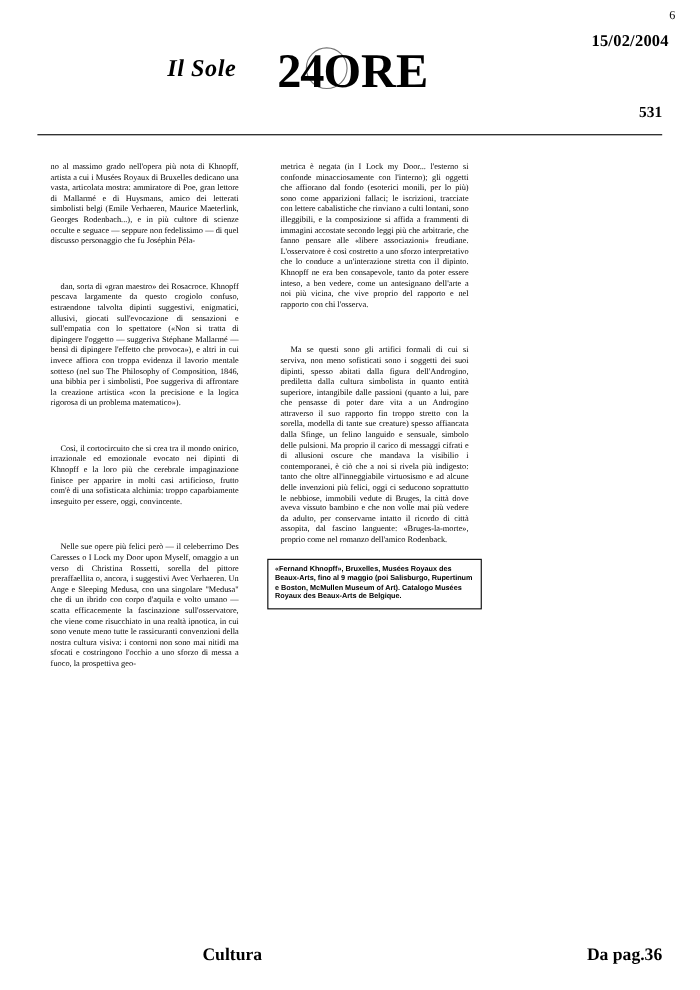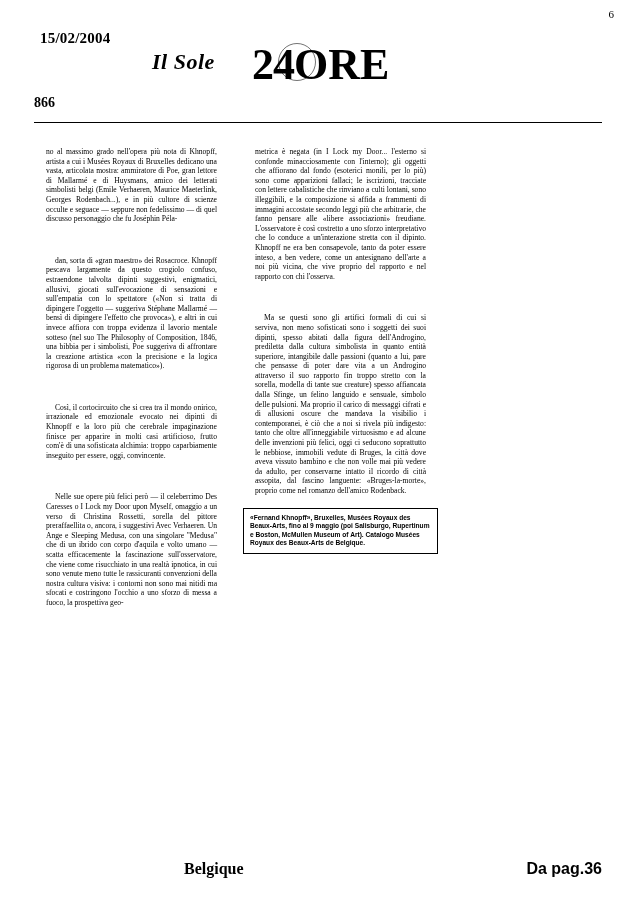--- a/index.html
+++ b/index.html
@@ -23,21 +23,21 @@
   }
   .page-number {
     position: absolute;
     top: 8px;
     right: 22px;
     font-family: "Liberation Serif", serif;
     font-size: 11px;
   }
   .masthead {
     position: relative;
-    text-align: left;
+    text-align: right;
     margin-top: 20px;
     height: 86px;
   }
   .issue-date {
     font-family: "Liberation Serif", serif;
     font-weight: bold;
     font-size: 15px;
     letter-spacing: 0.2px;
     position: relative;
     top: 0px;
@@ -136,41 +136,41 @@
     justify-content: space-between;
     align-items: flex-end;
   }
   .footer-left {
     font-family: "Liberation Serif", serif;
     font-weight: bold;
     font-size: 16px;
     margin-left: 150px;
   }
   .footer-right {
-    font-family: Liberation Sans, sans-serif;
+    font-family: Liberation Serif, serif;
     font-weight: bold;
     font-size: 16px;
     margin-top: 37px;
   }
 </style>
 </head>
 <body>
 
 <div class="page">
 
   <div class="page-number">6</div>
 
   <div class="masthead">
     <div class="issue-date">15/02/2004</div>
     <div class="logo-row">
       <div class="logo-ilsole">Il Sole</div>
       <div class="logo-sun"></div>
       <div class="logo-24ore"><span>24</span><span class="ore">ORE</span></div>
     </div>
-    <div class="issue-number">866</div>
+    <div class="issue-number">531</div>
   </div>
 
   <div class="rule-top"></div>
 
   <div class="columns">
 
     <div class="col">
       <p class="noindent">no al massimo grado nell'opera più nota di Khnopff, artista a cui i Musées Royaux di Bruxelles dedicano una vasta, articolata mostra: ammiratore di Poe, gran lettore di Mallarmé e di Huysmans, amico dei letterati simbolisti belgi (Emile Verhaeren, Maurice Maeterlink, Georges Rodenbach...), e in più cultore di scienze occulte e seguace — seppure non fedelissimo — di quel discusso personaggio che fu Joséphin Péla-</p>
       <div class="gap"></div>
       <p>dan, sorta di «gran maestro» dei Rosacroce. Khnopff pescava largamente da questo crogiolo confuso, estraendone talvolta dipinti suggestivi, enigmatici, allusivi, giocati sull'evocazione di sensazioni e sull'empatia con lo spettatore («Non si tratta di dipingere l'oggetto — suggeriva Stéphane Mallarmé — bensì di dipingere l'effetto che provoca»), e altri in cui invece affiora con troppa evidenza il lavorio mentale sotteso (nel suo The Philosophy of Composition, 1846, una bibbia per i simbolisti, Poe suggeriva di affrontare la creazione artistica «con la precisione e la logica rigorosa di un problema matematico»).</p>
@@ -183,17 +183,17 @@
     <div class="col">
       <p class="noindent">metrica è negata (in I Lock my Door... l'esterno si confonde minacciosamente con l'interno); gli oggetti che affiorano dal fondo (esoterici monili, per lo più) sono come apparizioni fallaci; le iscrizioni, tracciate con lettere cabalistiche che rinviano a culti lontani, sono illeggibili, e la composizione si affida a frammenti di immagini accostate secondo leggi più che arbitrarie, che fanno pensare alle «libere associazioni» freudiane. L'osservatore è così costretto a uno sforzo interpretativo che lo conduce a un'interazione stretta con il dipinto. Khnopff ne era ben consapevole, tanto da poter essere inteso, a ben vedere, come un antesignano dell'arte a noi più vicina, che vive proprio del rapporto e nel rapporto con chi l'osserva.</p>
       <div class="gap"></div>
       <p>Ma se questi sono gli artifici formali di cui si serviva, non meno sofisticati sono i soggetti dei suoi dipinti, spesso abitati dalla figura dell'Androgino, prediletta dalla cultura simbolista in quanto entità superiore, intangibile dalle passioni (quanto a lui, pare che pensasse di poter dare vita a un Androgino attraverso il suo rapporto fin troppo stretto con la sorella, modella di tante sue creature) spesso affiancata dalla Sfinge, un felino languido e sensuale, simbolo delle pulsioni. Ma proprio il carico di messaggi cifrati e di allusioni oscure che mandava la visibilio i contemporanei, è ciò che a noi si rivela più indigesto: tanto che oltre all'inneggiabile virtuosismo e ad alcune delle invenzioni più felici, oggi ci seducono soprattutto le nebbiose, immobili vedute di Bruges, la città dove aveva vissuto bambino e che non volle mai più vedere da adulto, per conservarne intatto il ricordo di città assopita, dal fascino languente: «Bruges-la-morte», proprio come nel romanzo dell'amico Rodenback.</p>
       <div class="credit-box">«Fernand Khnopff», Bruxelles, Musées Royaux des Beaux-Arts, fino al 9 maggio (poi Salisburgo, Rupertinum e Boston, McMullen Museum of Art). Catalogo Musées Royaux des Beaux-Arts de Belgique.</div>
     </div>
 
   </div>
 
   <div class="footer">
-    <div class="footer-left">Belgique</div>
+    <div class="footer-left">Cultura</div>
     <div class="footer-right">Da pag.36</div>
   </div>
 
 </div>
 
 </body></html>

